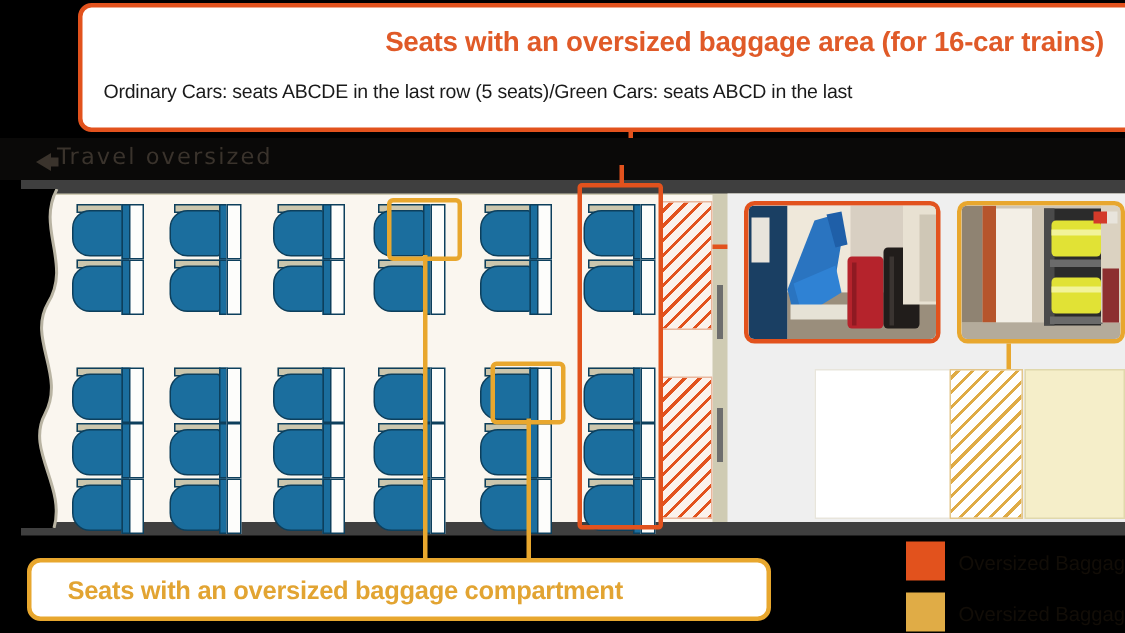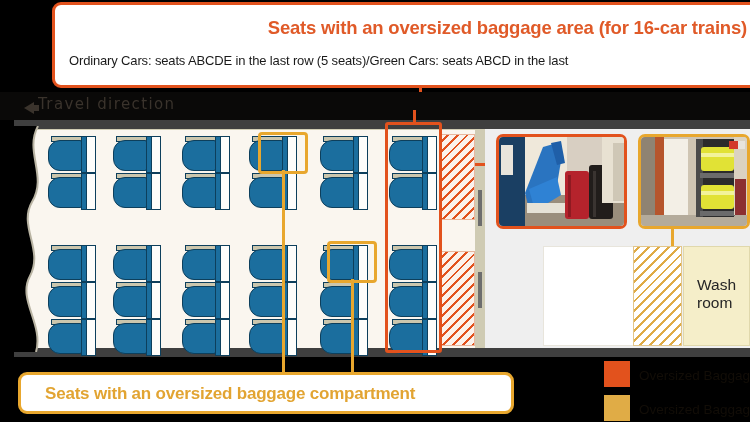--- a/index.html
+++ b/index.html
@@ -13,21 +13,21 @@
 
   
   .top-banner {
     position: absolute; left: 52px; top: 2px; width: 712px; height: 86px;
     background: #ffffff;
     border: 3px solid #e2521d;
     border-radius: 9px;
     overflow: hidden;
   }
   .top-title {
-    position: absolute; left: 0; right: 14px; top: 12px;
+    position: absolute; left: 0; right: 25px; top: 12px;
     text-align: right;
     color: #e05a28;
     font-weight: bold;
     font-size: 18.5px;
     letter-spacing: -0.2px;
     white-space: nowrap;
   }
   .top-sub {
     position: absolute; left: 14px; top: 48px;
     color: #1a1a1a;
@@ -191,21 +191,21 @@
 
   <div class="top-banner">
     <div class="top-title">Seats with an oversized baggage area (for 16-car trains)</div>
     <div class="top-sub">Ordinary Cars: seats ABCDE in the last row (5  seats)/Green Cars: seats ABCD in the last</div>
   </div>
   <div class="banner-stem"></div>
 
   <div class="dir-strip"></div>
   <div class="dir-arrow"></div>
   <div class="dir-arrow-tail"></div>
-  <div class="dir-label">Travel direction</div>
+  <div class="dir-label">Travel oversized</div>
 
   <div class="car-outer"></div>
   <div class="car-wallstripe-top"></div>
   <div class="car-wallstripe-bottom"></div>
   <div class="car-floor"></div>
 
   <svg class="torn-edge" viewBox="0 0 34 226" preserveAspectRatio="none">
     <path d="M24 0 C10 26, 34 50, 18 76 C4 100, 30 124, 16 150 C3 174, 30 198, 22 226
              L0 226 L0 0 Z" fill="#000000"></path>
     <path d="M24 0 C10 26, 34 50, 18 76 C4 100, 30 124, 16 150 C3 174, 30 198, 22 226" fill="none" stroke="#b9b4a3" stroke-width="2"></path>
@@ -484,24 +484,20 @@
       <rect x="88" y="4" width="9" height="8" fill="#d33a2a"></rect>
       <rect x="97" y="4" width="7" height="8" fill="#e8e4dc"></rect>
     </svg>
   </div>
 
   <div class="line-gold" style="left:671px; top:229px; width:3px; height:18px;"></div>
 
   <div class="fac-white" style="left:543px; top:246px; width:110px; height:100px;"></div>
   <div class="hatch-gold" style="left:633px; top:246px; width:49px; height:100px;"></div>
   <div class="fac-cream" style="left:683px; top:246px; width:67px; height:100px;"></div>
-  <div class="fac-label" style="left:697px; top:276px;">
-    <div>Wash</div>
-    <div>room</div>
-  </div>
 
   <div class="bottom-caption">
     <span>Seats with an oversized baggage compartment</span>
   </div>
 
   <div class="legend-sw" style="left:604px; top:361px; background:#e2521d;"></div>
   <div class="legend-tx" style="left:639px; top:368px;">Oversized Baggage Area</div>
 
   <div class="legend-sw" style="left:604px; top:395px; background:#e0ac46;"></div>
   <div class="legend-tx" style="left:639px; top:402px;">Oversized Baggage Compartment</div>

